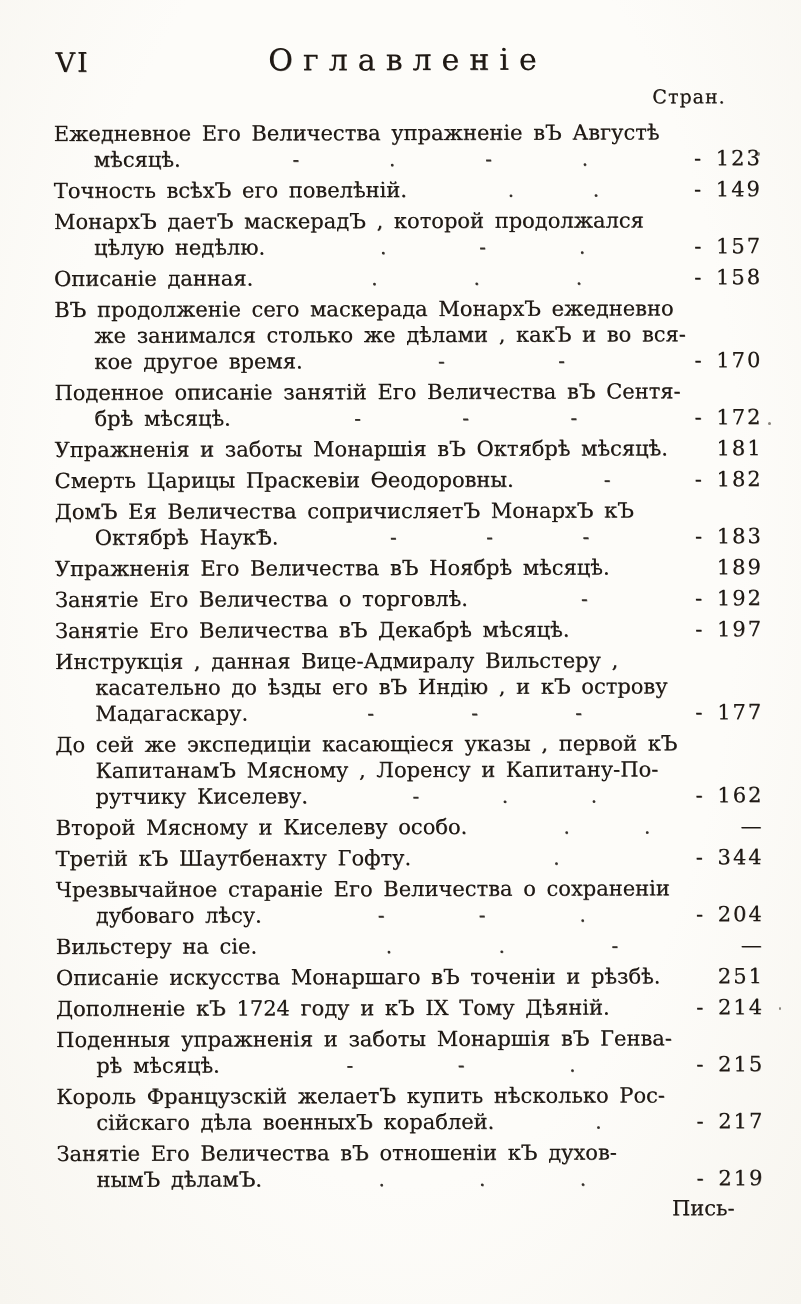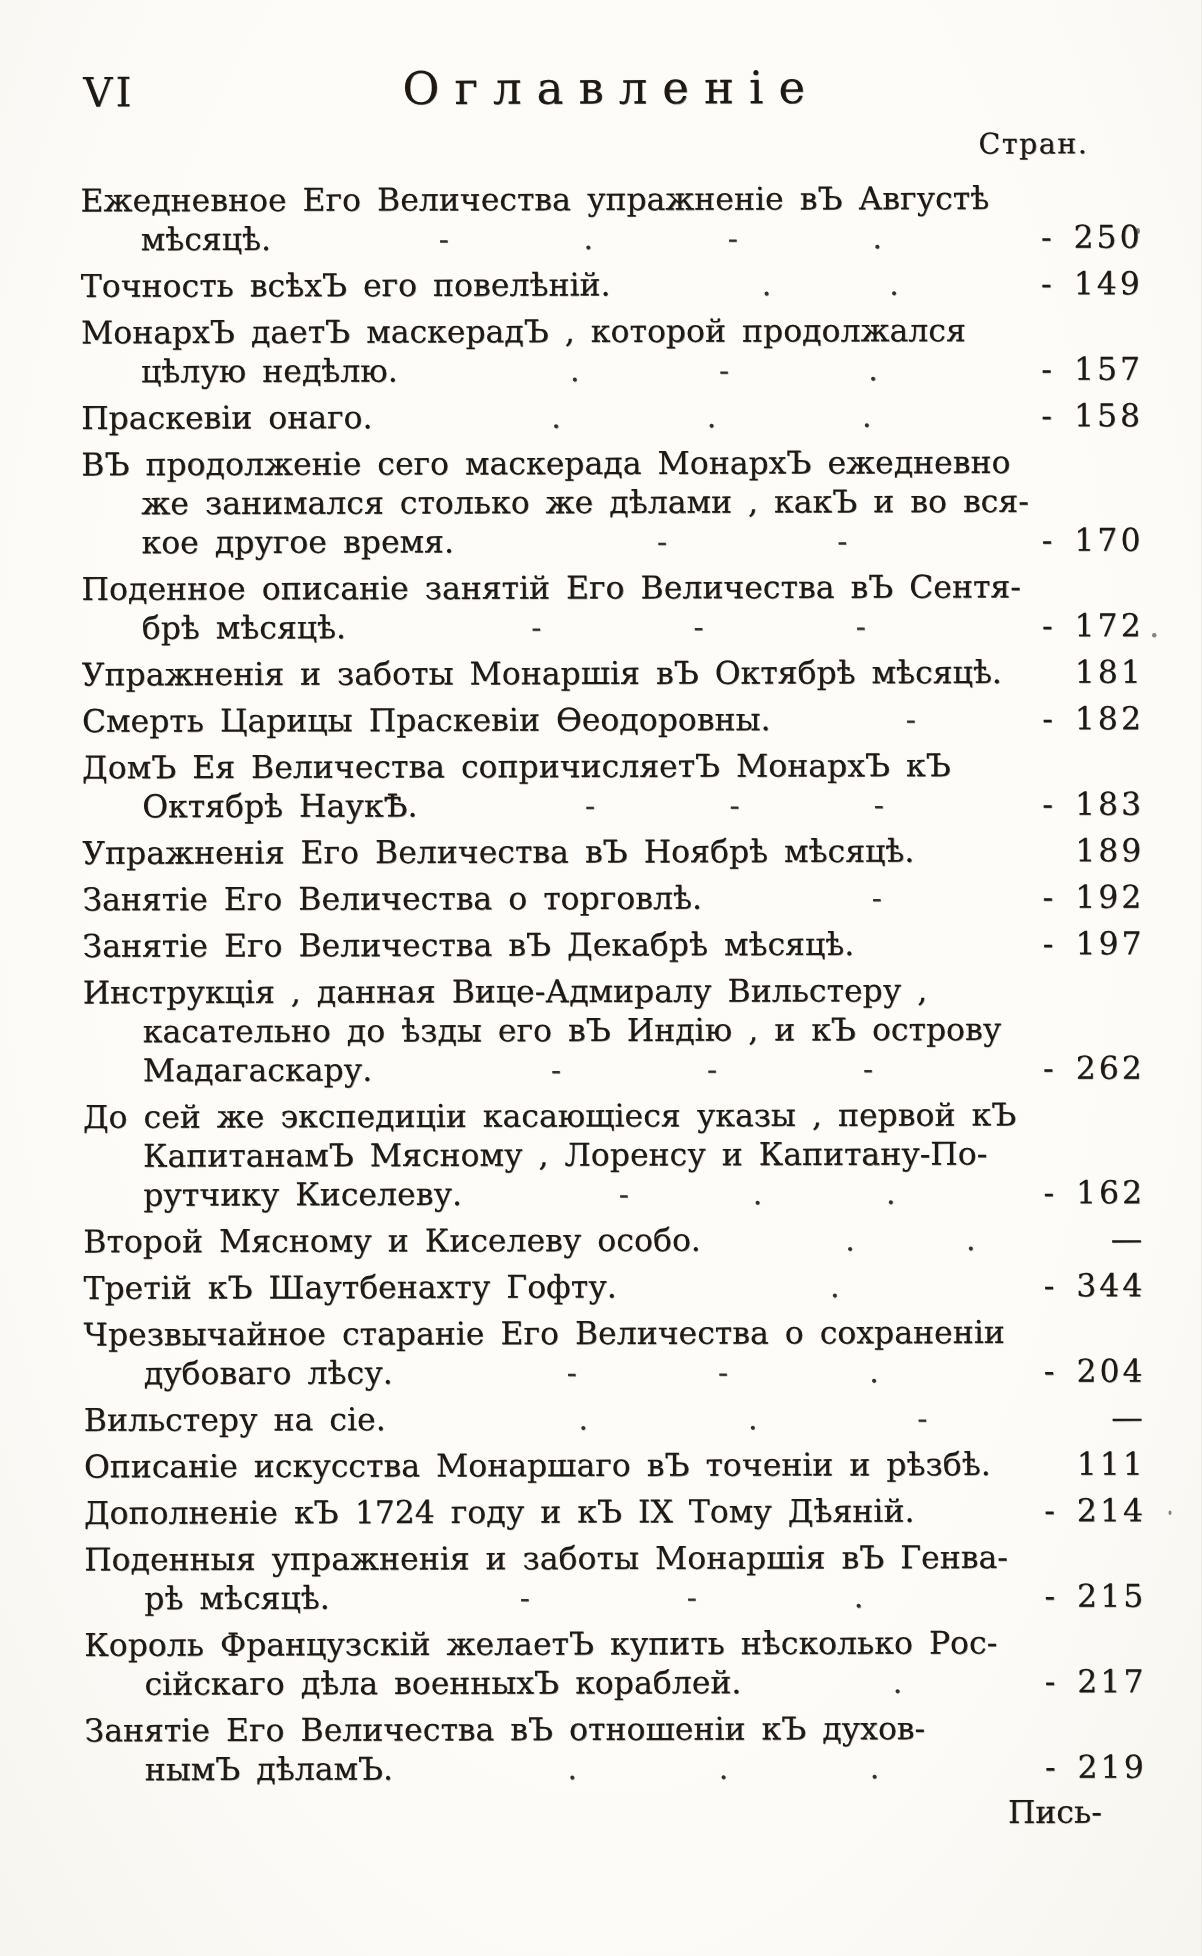--- a/index.html
+++ b/index.html
@@ -81,21 +81,21 @@
         <div class="entry">
           <div class="line">Ежедневное  Его  Величества  упражненіе  вЪ  Августѣ</div>
           <div class="line lastline cont">
             <span class="t">мѣсяцѣ.</span>
             <span class="gap">
               <span class="leader">-</span>
               <span class="leader">.</span>
               <span class="leader">-</span>
               <span class="leader">.</span>
             </span>
-            <span class="pg">- 250</span>
+            <span class="pg">- 123</span>
           </div>
         </div>
         <div class="entry">
           <div class="line lastline">
             <span class="t">Точность всѣхЪ его повелѣній.</span>
             <span class="gap">
               <span class="leader">.</span>
               <span class="leader">.</span>
             </span>
             <span class="pg">- 149</span>
@@ -108,21 +108,21 @@
             <span class="gap">
               <span class="leader">.</span>
               <span class="leader">-</span>
               <span class="leader">.</span>
             </span>
             <span class="pg">- 157</span>
           </div>
         </div>
         <div class="entry">
           <div class="line lastline">
-            <span class="t">Праскевіи онаго.</span>
+            <span class="t">Описаніе данная.</span>
             <span class="gap">
               <span class="leader">.</span>
               <span class="leader">.</span>
               <span class="leader">.</span>
             </span>
             <span class="pg">- 158</span>
           </div>
         </div>
         <div class="entry">
           <div class="line">ВЪ  продолженіе  сего  маскерада  МонархЪ  ежедневно</div>
@@ -202,21 +202,21 @@
         <div class="entry">
           <div class="line">Инструкція ,  данная  Вице-Адмиралу  Вильстеру ,</div>
           <div class="line cont">касательно до ѣзды его вЪ Индію ,  и кЪ острову</div>
           <div class="line lastline cont">
             <span class="t">Мадагаскару.</span>
             <span class="gap">
               <span class="leader">-</span>
               <span class="leader">-</span>
               <span class="leader">-</span>
             </span>
-            <span class="pg">- 262</span>
+            <span class="pg">- 177</span>
           </div>
         </div>
         <div class="entry">
           <div class="line">До сей же экспедиціи касающіеся указы , первой кЪ</div>
           <div class="line cont">КапитанамЪ Мясному ,  Лоренсу и Капитану-По-</div>
           <div class="line lastline cont">
             <span class="t">рутчику Киселеву.</span>
             <span class="gap">
               <span class="leader">-</span>
               <span class="leader">.</span>
@@ -264,21 +264,21 @@
               <span class="leader">.</span>
               <span class="leader">-</span>
             </span>
             <span class="pg">—</span>
           </div>
         </div>
         <div class="entry">
           <div class="line lastline">
             <span class="t">Описаніе искусства Монаршаго вЪ точеніи и рѣзбѣ.</span>
             <span class="gap"></span>
-            <span class="pg">111</span>
+            <span class="pg">251</span>
           </div>
         </div>
         <div class="entry">
           <div class="line lastline">
             <span class="t">Дополненіе кЪ 1724 году и кЪ IX Тому Дѣяній.</span>
             <span class="gap"></span>
             <span class="pg">- 214</span>
           </div>
         </div>
         <div class="entry">

